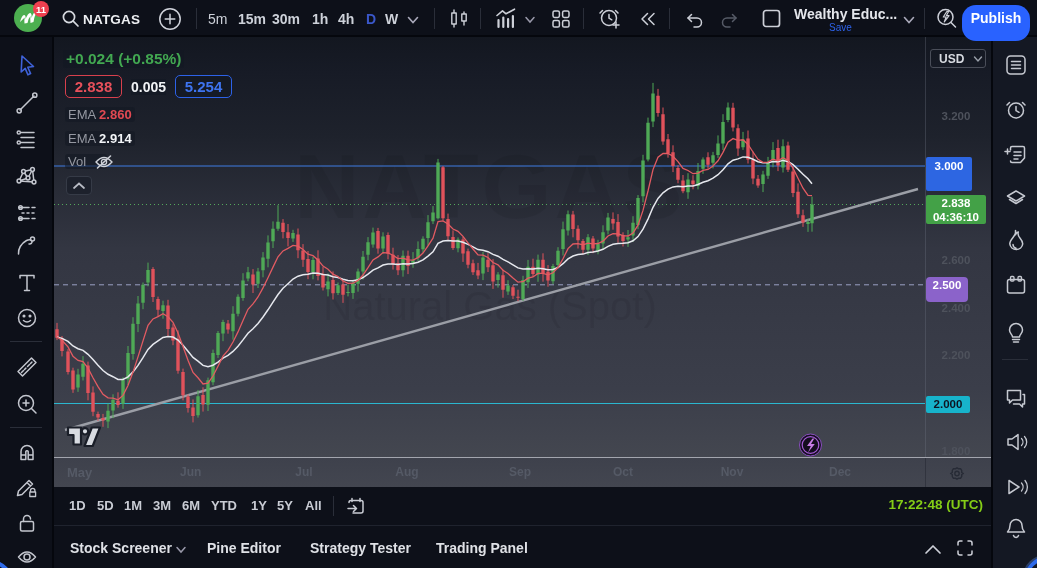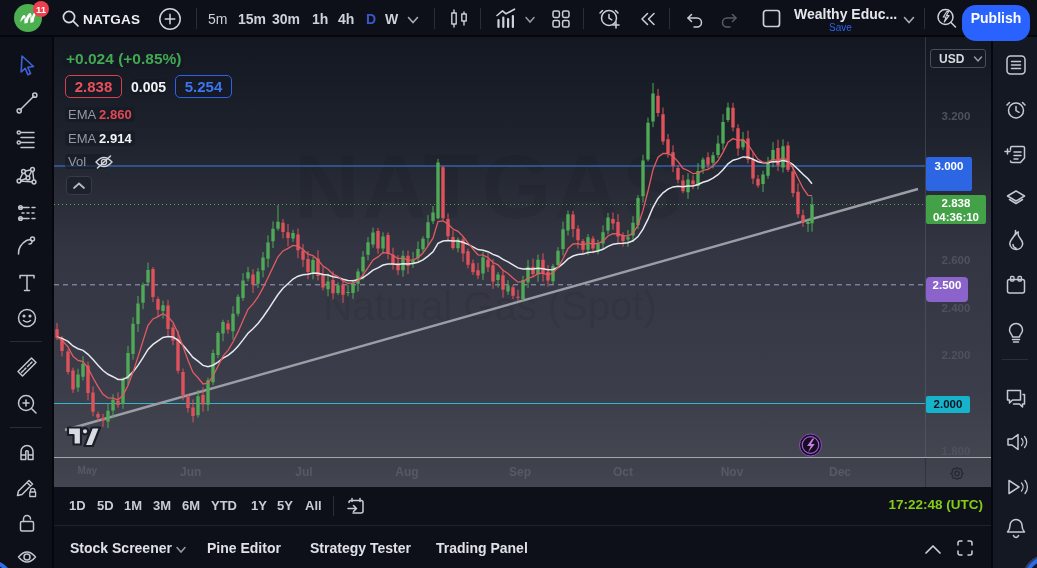--- a/index.html
+++ b/index.html
@@ -68,21 +68,21 @@
     <div class="axlbl" style="top:217px">2.600</div>
     <div class="axlbl" style="top:265px">2.400</div>
     <div class="axlbl" style="top:312px">2.200</div>
     <div class="axlbl" style="top:408px">1.800</div>
     <div style="position:absolute;left:0px;top:120px;width:46px;height:34px;background:#2d66e2;border-radius:2px;color:#fff;font-size:11.5px;font-weight:bold;text-align:center;line-height:18px">3.000</div>
     <div style="position:absolute;left:0px;top:158px;width:60px;height:29px;background:#43a147;border-radius:2px;color:#fff;font-size:11.5px;font-weight:bold;text-align:center;line-height:14px;padding-top:1px">2.838<br>04:36:10</div>
     <div style="position:absolute;left:0px;top:240px;width:42px;height:25px;background:#8b63ca;border-radius:4px;color:#fff;font-size:11.5px;font-weight:bold;text-align:center;line-height:17px">2.500</div>
     <div style="position:absolute;left:0px;top:359px;width:44px;height:17px;background:#17b3cb;border-radius:2px;color:#0e1421;font-size:11.5px;font-weight:bold;text-align:center;line-height:17px">2.000</div>
   </div>
 <div id="taxis">
-    <div style="position:absolute;left:13px;top:7px;width:30px;text-align:right;font-size:10px;font-weight:bold;color:#555a66">May</div>
+    <div style="position:absolute;left:13px;top:7px;width:30px;text-align:left;font-size:13px;font-weight:bold;color:#555a66">May</div>
     <div style="position:absolute;left:126px;top:7px;width:30px;text-align:left;font-size:12px;font-weight:bold;color:#555a66">Jun</div>
     <div style="position:absolute;left:235px;top:7px;width:30px;text-align:center;font-size:12px;font-weight:bold;color:#555a66">Jul</div>
     <div style="position:absolute;left:338px;top:7px;width:30px;text-align:center;font-size:12px;font-weight:bold;color:#555a66">Aug</div>
     <div style="position:absolute;left:451px;top:7px;width:30px;text-align:center;font-size:12px;font-weight:bold;color:#555a66">Sep</div>
     <div style="position:absolute;left:554px;top:7px;width:30px;text-align:center;font-size:12px;font-weight:bold;color:#555a66">Oct</div>
     <div style="position:absolute;left:663px;top:7px;width:30px;text-align:center;font-size:12px;font-weight:bold;color:#555a66">Nov</div>
     <div style="position:absolute;left:771px;top:7px;width:30px;text-align:center;font-size:12px;font-weight:bold;color:#555a66">Dec</div>
     <div style="position:absolute;left:871px;top:0;bottom:0;width:1px;background:rgba(19,23,34,0.35)"></div>
     <svg width="18" height="18" style="position:absolute;left:894px;top:6px" stroke="#272b36" stroke-width="1.4" fill="none" stroke-linecap="round" stroke-linejoin="round">
 <path d="M9 3.8 l1.7 1 h2 l1 1.7 v2 l1.7 1 l-1.7 1 v2 l-1 1.7 h-2 l-1.7 1 l-1.7 -1 h-2 l-1 -1.7 v-2 l-1.7 -1 l1.7 -1 v-2 l1 -1.7 h2 z"></path>

